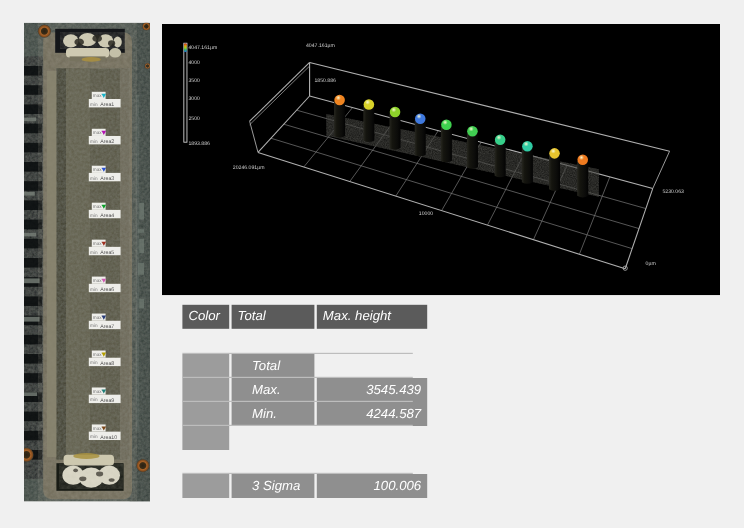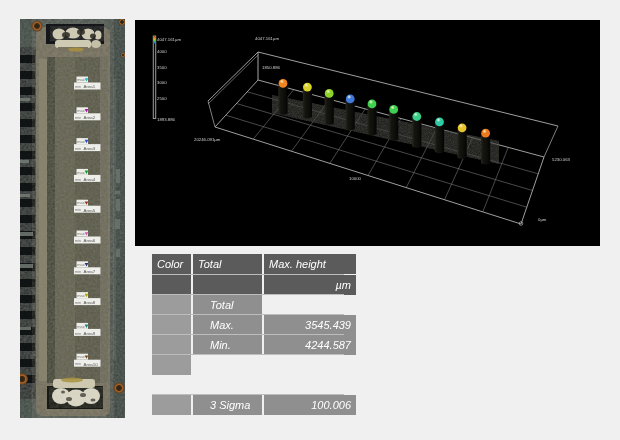--- a/index.html
+++ b/index.html
@@ -344,25 +344,20 @@
       <text x="403" y="200.5" font-size="4.3" fill="#cfcfcf" font-family="Liberation Sans, sans-serif">0µm</text>
       <text x="214" y="159.5" font-size="4.3" fill="#cfcfcf" font-family="Liberation Sans, sans-serif">10000</text>
       <text x="59" y="120.5" font-size="4.3" fill="#cfcfcf" font-family="Liberation Sans, sans-serif">20246.091µm</text>
 </svg>
 <div id="tbl">
   <div class="trow" style="top:0">
     <div class="c0 hdr">Color</div>
         <div class="c1 hdr">Total</div>
         <div class="c2 hdr">Max. height</div>
   </div>
-  <div class="trow sep" style="top:20px">
-    <div class="c0 dk"></div>
-        <div class="c1 dk"></div>
-        <div class="c2 dk val">µm</div>
-  </div>
   <div class="trow sep" style="top:40px">
     <div class="c0 lt"></div>
         <div class="c1 md lbl">Total</div>
   </div>
   <div class="trow sep" style="top:60px">
     <div class="c0 lt"></div>
         <div class="c1 md lbl">Max.</div>
         <div class="c2 md val">3545.439</div>
   </div>
   <div class="trow sep" style="top:80px">

